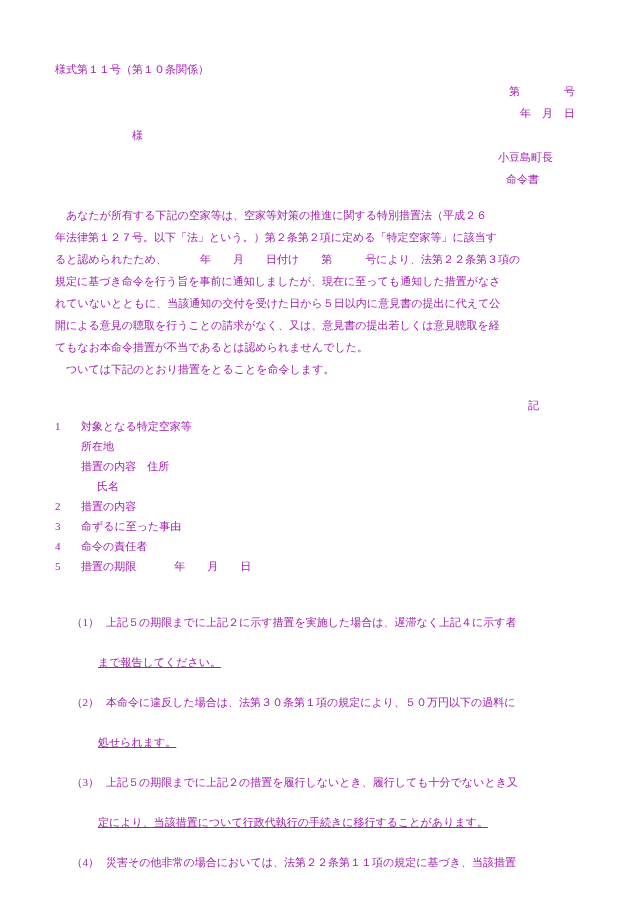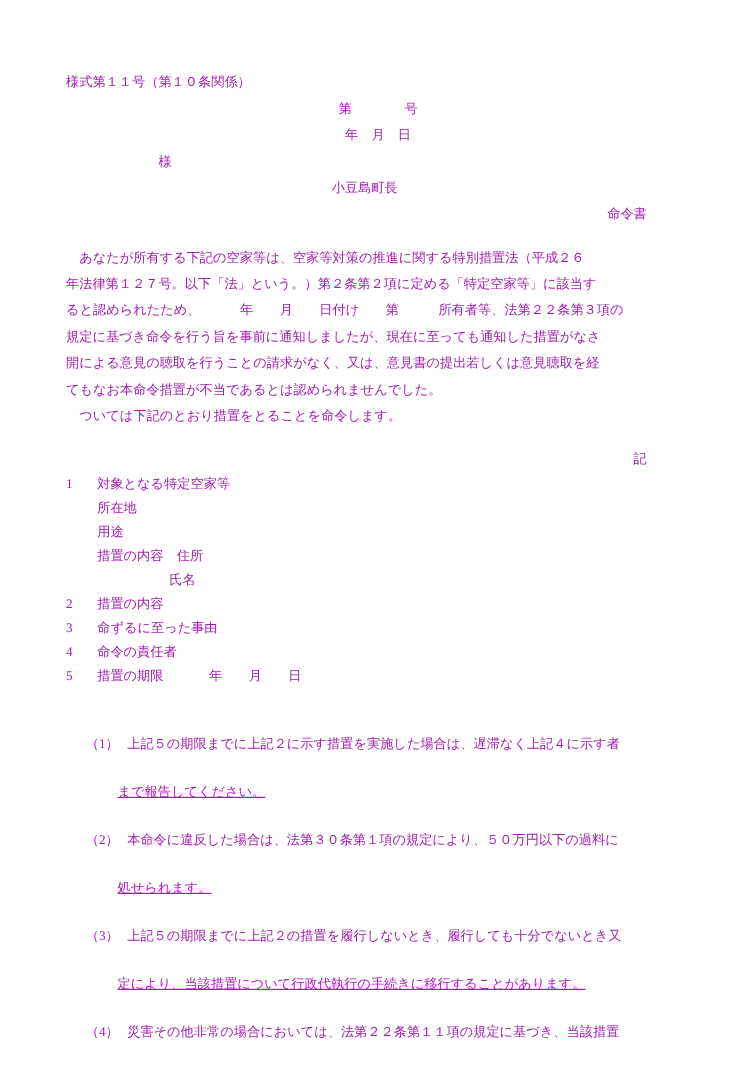--- a/index.html
+++ b/index.html
@@ -8,29 +8,29 @@
     height: 903px;
     background: #ffffff;
     color: #a21caf;
     font-family: "Liberation Serif", "DejaVu Serif", serif;
     font-size: 11px;
     overflow: hidden;
     box-sizing: border-box;
     padding: 58px 55px 0 55px;
   }
   .line { line-height: 22px; white-space: pre; }
-  .right { text-align: center; }
+  .right { text-align: right; }
   .center { text-align: right; margin-right: 36px; }
   .para { margin-top: 14px; }
   .ki { margin-top: 14px; }
   .rec { margin-top: 0; }
   .rec-row { display: flex; line-height: 20px; white-space: pre; }
   .rec-no { width: 26px; flex: 0 0 26px; }
   .rec-sub { margin-left: 26px; line-height: 20px; white-space: pre; }
-  .rec-sub2 { margin-left: 86px; line-height: 20px; white-space: pre; }
+  .rec-sub2 { margin-left: 42px; line-height: 20px; white-space: pre; }
   .rec-date { margin-left: 38px; }
   .notes { margin-top: 16px; }
   .nline { line-height: 20px; white-space: pre; }
   .nline .ntext { margin-left: 7px; }
   .ncont { margin-left: 43px; text-decoration: underline; }
 </style>
 </head>
 <body>
 
 <div class="page">
@@ -38,35 +38,35 @@
   <div class="line">様式第１１号（第１０条関係）</div>
   <div class="line right">第　　　　号</div>
   <div class="line right">年　月　日</div>
   <div class="line">　　　　　　　様</div>
   <div class="line right">小豆島町長　　</div>
   <div class="line center">命令書</div>
 
   <div class="para">
     <div class="line">　あなたが所有する下記の空家等は、空家等対策の推進に関する特別措置法（平成２６</div>
     <div class="line">年法律第１２７号。以下「法」という。）第２条第２項に定める「特定空家等」に該当す</div>
-    <div class="line">ると認められたため、　　　年　　月　　日付け　　第　　　所有者等、法第２２条第３項の</div>
+    <div class="line">ると認められたため、　　　年　　月　　日付け　　第　　　号により、法第２２条第３項の</div>
     <div class="line">規定に基づき命令を行う旨を事前に通知しましたが、現在に至っても通知した措置がなさ</div>
+    <div class="line">れていないとともに、当該通知の交付を受けた日から５日以内に意見書の提出に代えて公</div>
     <div class="line">開による意見の聴取を行うことの請求がなく、又は、意見書の提出若しくは意見聴取を経</div>
     <div class="line">てもなお本命令措置が不当であるとは認められませんでした。</div>
   </div>
   <div class="line">　ついては下記のとおり措置をとることを命令します。</div>
 
   <div class="line center ki">記</div>
 
   <div class="rec">
     <div class="rec-row">
       <span class="rec-no">1</span><span>対象となる特定空家等</span>
     </div>
     <div class="rec-sub">所在地</div>
-    <div class="rec-sub">用途</div>
     <div class="rec-sub">措置の内容　住所</div>
     <div class="rec-sub2">氏名</div>
     <div class="rec-row">
       <span class="rec-no">2</span><span>措置の内容</span>
     </div>
     <div class="rec-row">
       <span class="rec-no">3</span><span>命ずるに至った事由</span>
     </div>
     <div class="rec-row">
       <span class="rec-no">4</span><span>命令の責任者</span>

